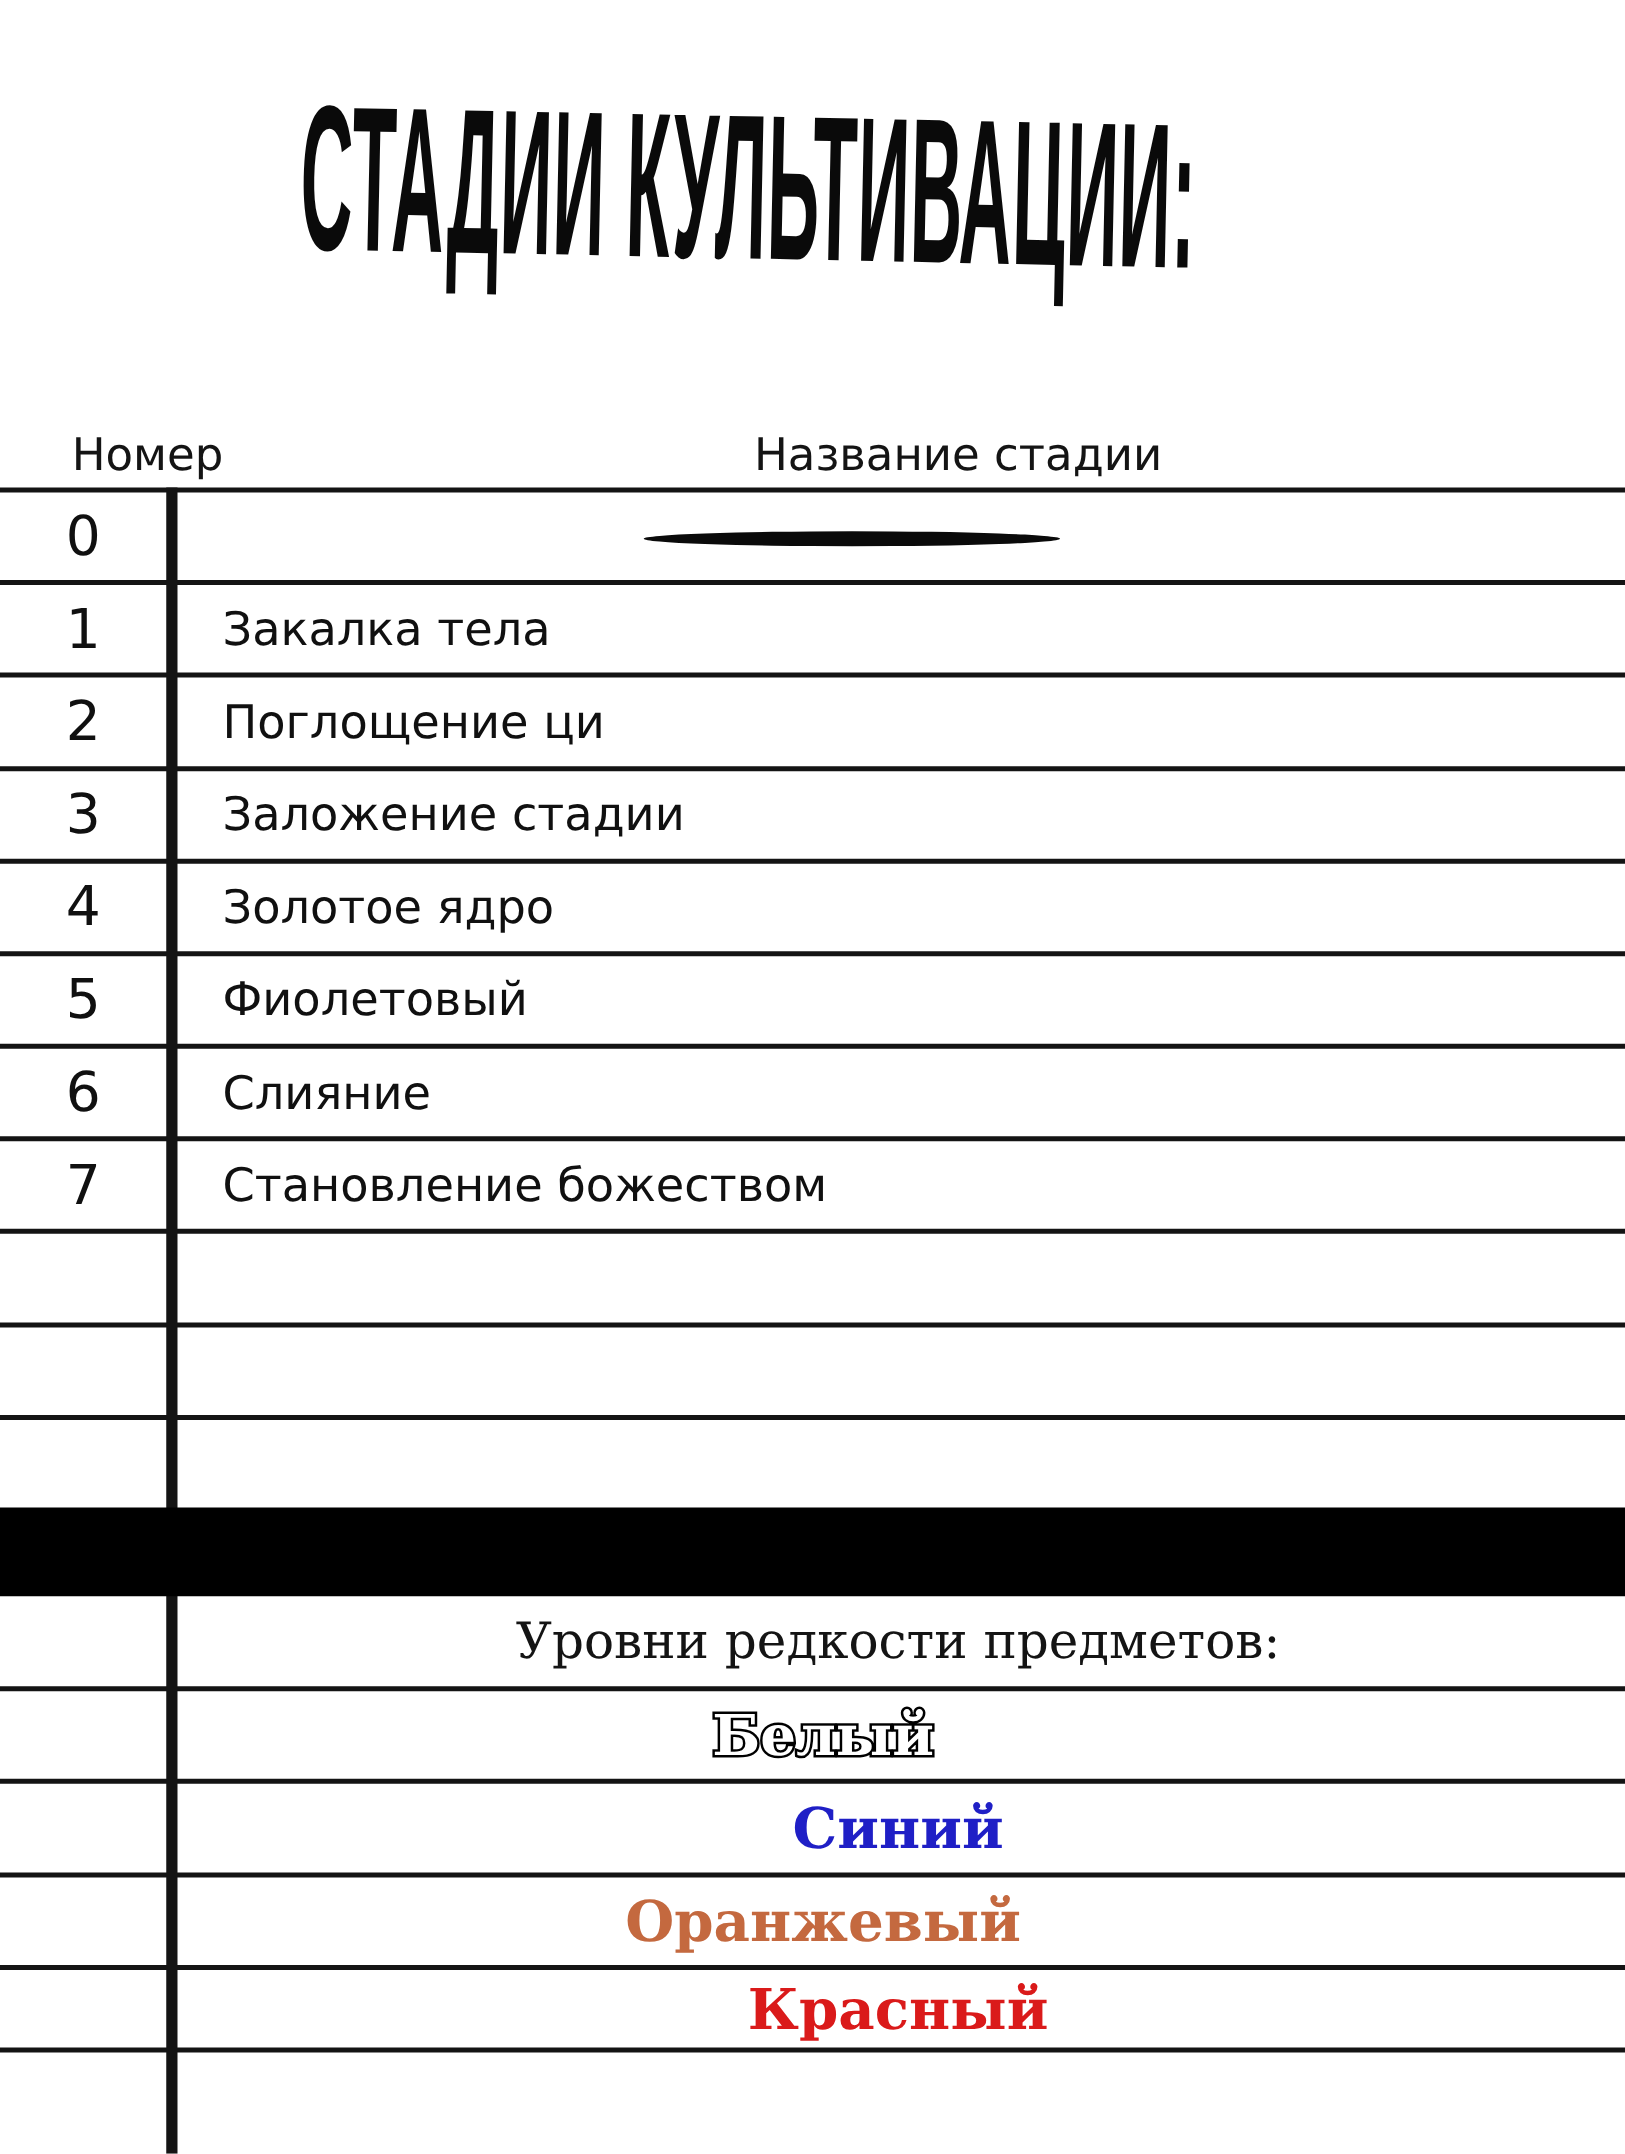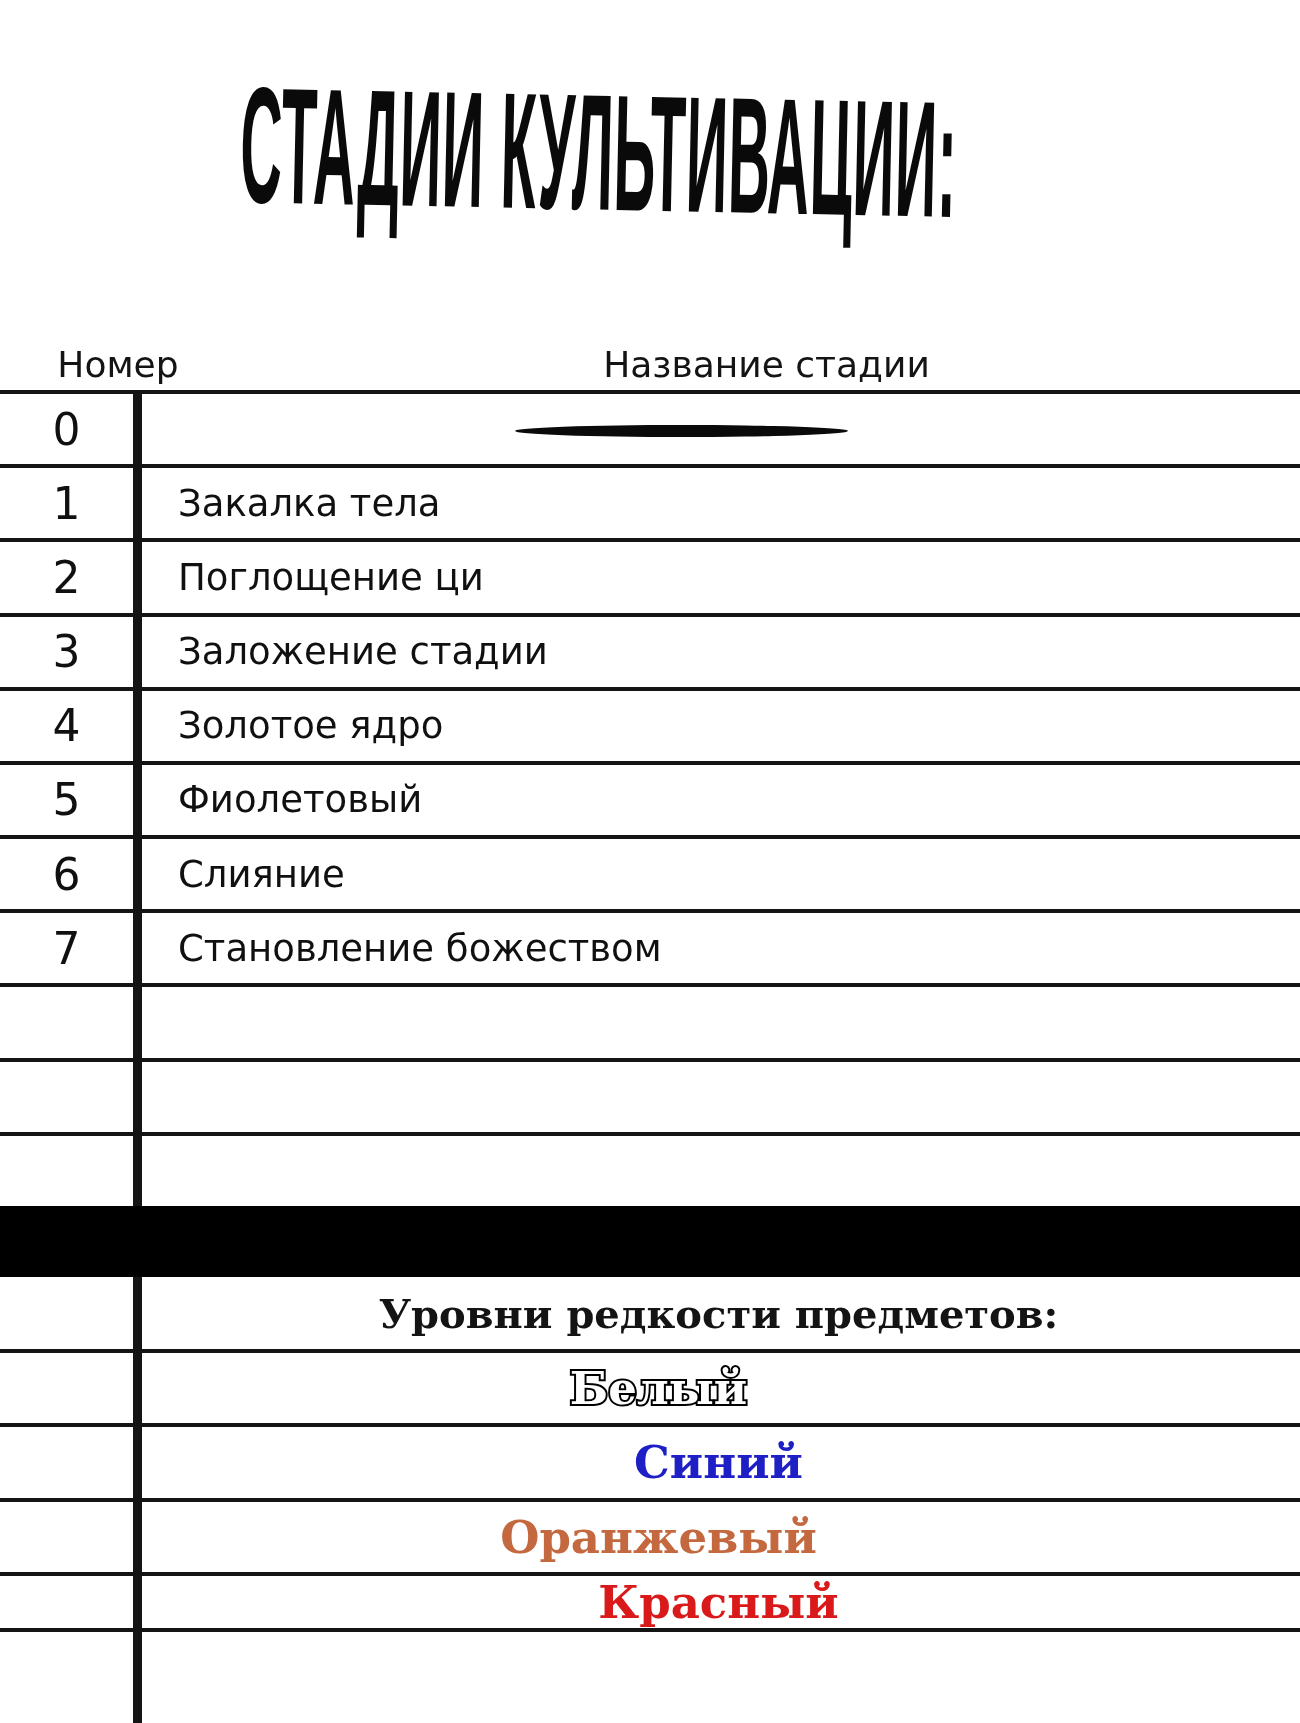--- a/index.html
+++ b/index.html
@@ -59,23 +59,23 @@
   
   .rarity{position:absolute;left:0;top:1277px;width:1300px;}
   .rrow{
     box-sizing:border-box;border-bottom:4px solid #141414;
     display:flex;align-items:center;justify-content:center;
     padding-left:137px;
   }
   .rrow.h76{height:76px;}
   .rrow.h74{height:74px;padding-left:17px;}
   .rrow.h75{height:75px;}
-  .rrow.h66{height:56px;text-align:center;}
+  .rrow.h66{height:66px;text-align:center;}
   .rarity-heading{
-    font-family:"DejaVu Serif",serif;font-weight:bold;
+    font-family:"DejaVu Serif",serif;font-weight:normal;
     font-size:40px;color:#141414;
   }
   .rarity-label{
     font-family:"DejaVu Serif",serif;font-weight:bold;
     font-size:45px;
   }
   .outlined{
     -webkit-text-stroke:4px #000000;
     paint-order:stroke fill;
   }

